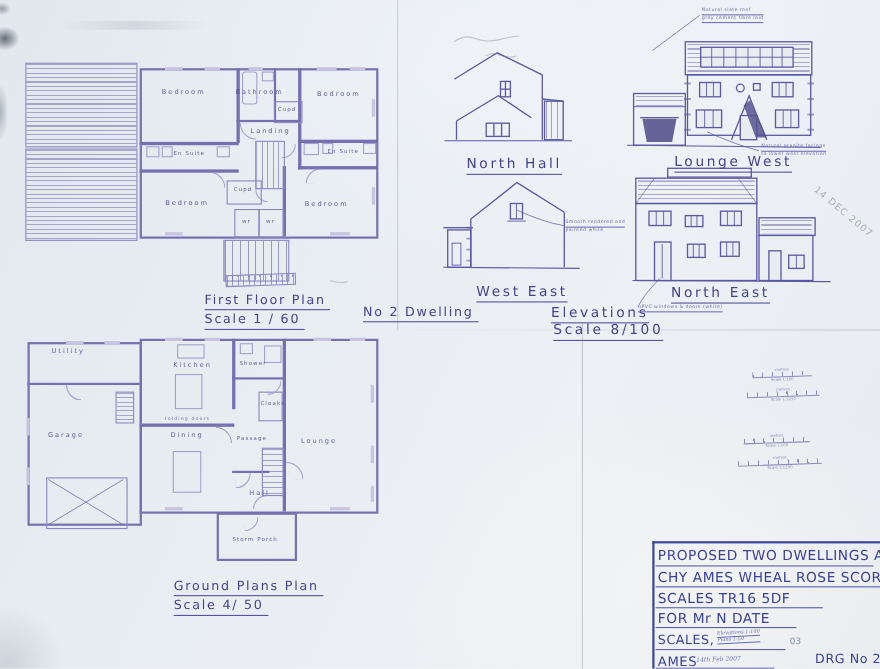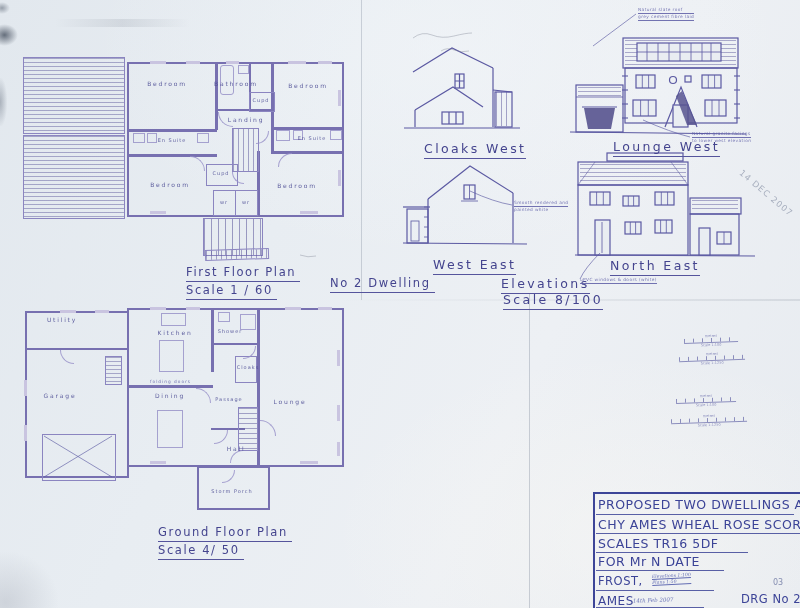--- a/index.html
+++ b/index.html
@@ -210,21 +210,21 @@
         <path d="M85.6,70V83 M91.3,70V83" stroke-width=".8"></path>
         <rect x="115" y="48" width="51" height="16"></rect>
         <rect x="115" y="64" width="49" height="41"></rect>
         <rect x="124" y="78" width="11" height="27" fill="#e9edf2"></rect>
         <rect x="142" y="82" width="14" height="12" fill="#e9edf2"></rect>
         <path d="M149,82 V94" stroke-width=".8"></path>
         <path d="M0,105 L180,106" stroke-width="1"></path>
       </g>
     </svg>
 
-    <span class="t elev-label" style="left:424px;top:141px">Cloaks West</span>
+    <span class="t elev-label" style="left:424px;top:141px">North Hall</span>
     <span class="t elev-label" style="left:613px;top:139px">Lounge West</span>
     <span class="t elev-label" style="left:433px;top:257px">West East</span>
     <span class="t elev-label" style="left:610px;top:258px">North East</span>
     <span class="t elev-label" style="left:501px;top:276px">Elevations</span>
     <span class="t elev-label" style="left:503px;top:292px">Scale 8/100</span>
 
     <div class="t note" style="left:638px;top:7px">
       <div style="border-bottom:.5px solid #5d5da6">Natural slate roof</div>
       <div style="border-bottom:.5px solid #5d5da6">grey cement fibre laid</div>
     </div>
@@ -289,21 +289,21 @@
     <span class="t room sm" style="left:230px;top:328px">Shower</span>
     <span class="t room sm" style="left:248px;top:364px">Cloaks</span>
     <span class="t room" style="left:60px;top:392px">Garage</span>
     <span class="t room" style="left:170px;top:392px">Dining</span>
     <span class="t room sm" style="left:229px;top:396px">Passage</span>
     <span class="t room" style="left:290px;top:398px">Lounge</span>
     <span class="t room" style="left:236px;top:445px">Hall</span>
     <span class="t room sm" style="left:232px;top:488px">Storm Porch</span>
     <span class="t note" style="left:150px;top:379px;letter-spacing:1px">folding doors</span>
 
-    <span class="t plan-title" style="left:158px;top:525px">Ground Floor Plan</span>
+    <span class="t plan-title" style="left:158px;top:525px">Ground Plans Plan</span>
     <span class="t plan-title" style="left:158px;top:543px">Scale 4/ 50</span>
   </div>
 
   <div>
     <div class="sb" style="left:684px;top:334px;width:54px">
       <div>metres</div>
       <div class="bar"></div>
       <div>Scale 1:100</div>
     </div>
     <div class="sb" style="left:679px;top:352px;width:66px">
@@ -327,30 +327,30 @@
     <div class="abs" style="left:593px;top:492px;width:1.5px;height:116px;background:#3d4598"></div>
     <div class="abs" style="left:593px;top:492px;width:207px;height:1.5px;background:#3d4598"></div>
     <span class="t tb" style="left:598px;top:497px">PROPOSED TWO DWELLINGS AT</span>
     <div class="ul" style="left:596px;top:514px;width:198px"></div>
     <span class="t tb" style="left:598px;top:517px">CHY AMES WHEAL ROSE SCORRIER</span>
     <div class="ul" style="left:596px;top:533px;width:204px"></div>
     <span class="t tb" style="left:598px;top:536px">SCALES TR16 5DF</span>
     <div class="ul" style="left:596px;top:552px;width:152px"></div>
     <span class="t tb" style="left:598px;top:554px">FOR Mr N DATE</span>
     <div class="ul" style="left:596px;top:570px;width:128px"></div>
-    <span class="t tb" style="left:598px;top:574px;font-size:11.5px">FROST,</span>
+    <span class="t tb" style="left:598px;top:574px;font-size:11.5px">SCALES,</span>
     <div class="t hand" style="left:652px;top:573px;font-size:4.6px;transform:rotate(-3deg);opacity:.85">
       <div style="border-bottom:.5px solid #4a55a8">Elevations 1:100</div>
       <div style="border-bottom:.5px solid #4a55a8">Plans 1:50</div>
     </div>
     <div class="ul" style="left:596px;top:590px;width:118px"></div>
     <span class="t tb" style="left:598px;top:594px;font-size:12px">AMES</span>
     <span class="t hand" style="left:633px;top:597px;font-size:5.5px;transform:rotate(-2deg);opacity:.8">14th Feb 2007</span>
     <div class="ul" style="left:596px;top:607px;width:108px"></div>
-    <span class="t" style="left:773px;top:578px;font-size:8px;color:#6a74a0;opacity:.8">03</span>
+    <span class="t" style="left:718px;top:578px;font-size:8px;color:#6a74a0;opacity:.8">03</span>
     <span class="t tb" style="left:741px;top:592px;font-size:11.5px">DRG No 20</span>
   </div>
 
   <span class="t" style="left:733px;top:188px;font-size:8.5px;letter-spacing:1px;color:rgba(110,120,145,.55);transform:rotate(40deg)">14 DEC 2007</span>
 
   <svg style="left:0;top:0" width="800" height="608" viewBox="0 0 800 608">
     <g stroke="#5b59a2" fill="none" stroke-width=".8" opacity=".8">
       <path d="M636,14 L593,46"></path>
       <path d="M643,120 Q670,132 690,137"></path>
       <path d="M470,191 Q494,202 512,205"></path>

